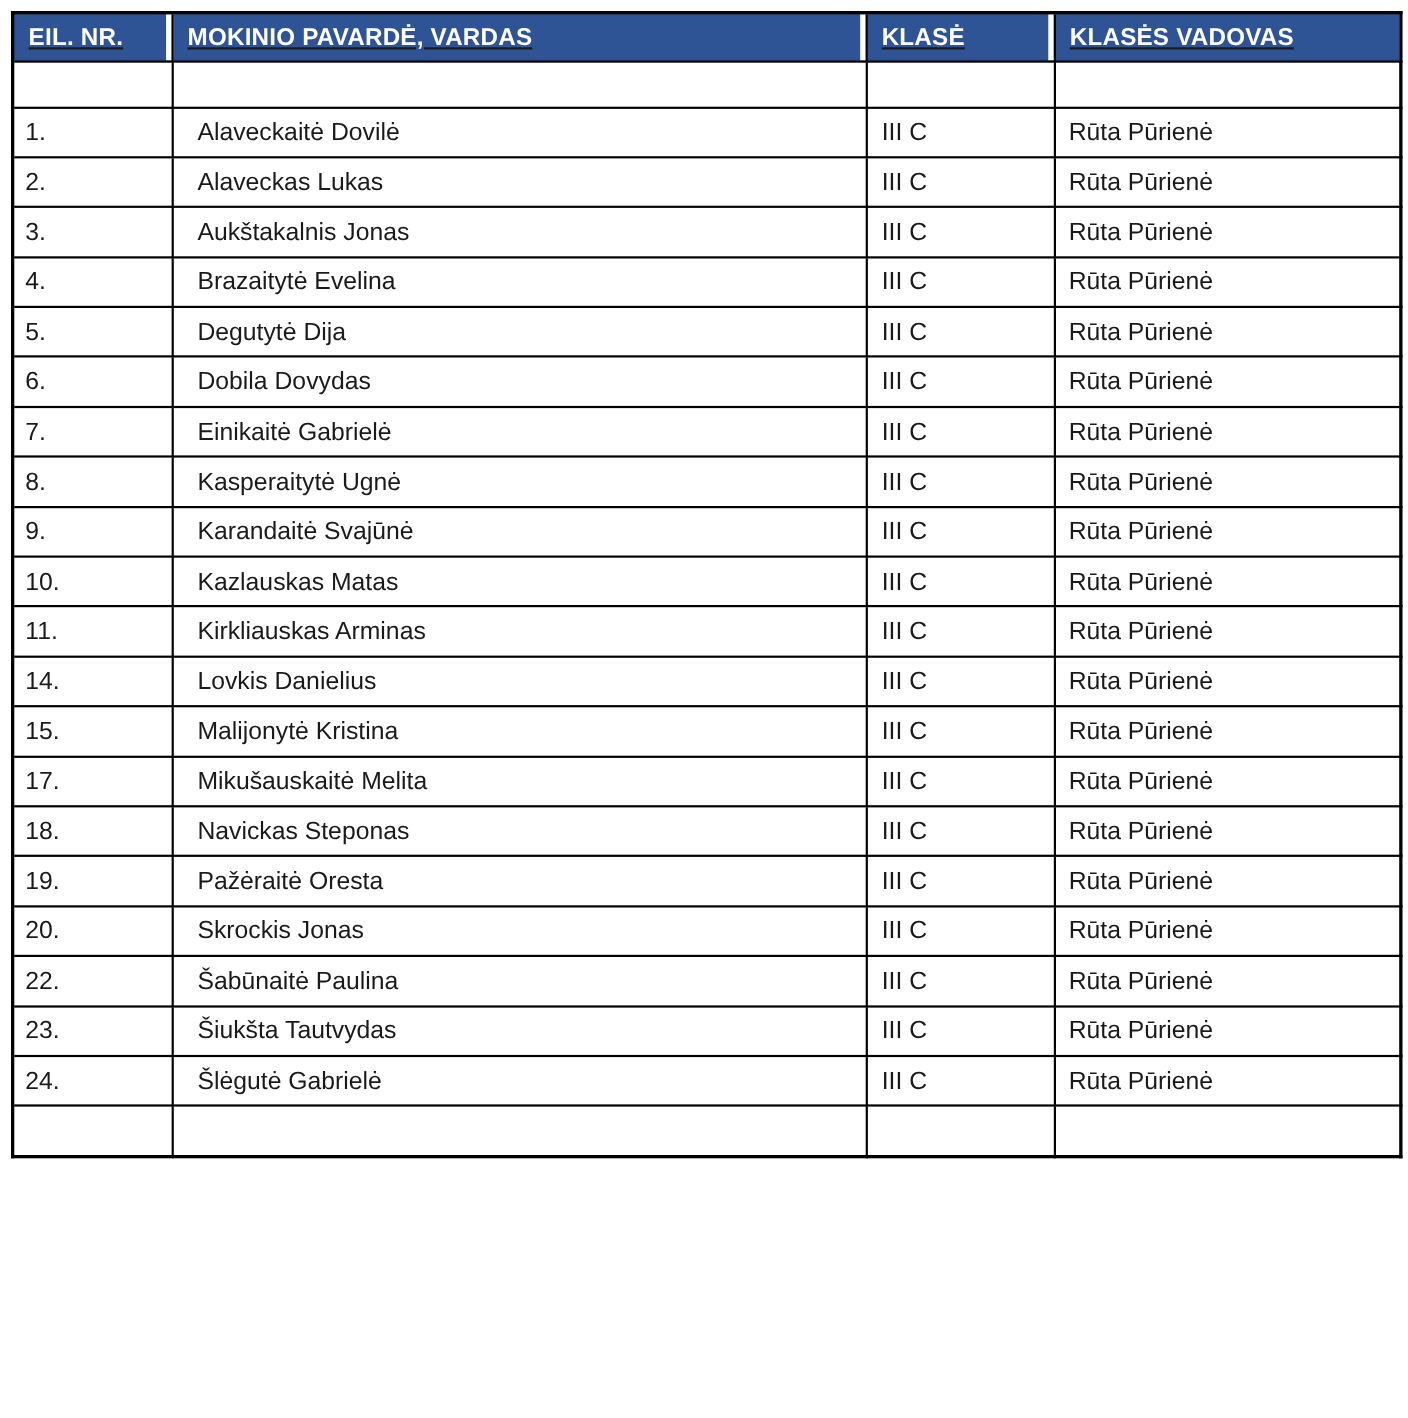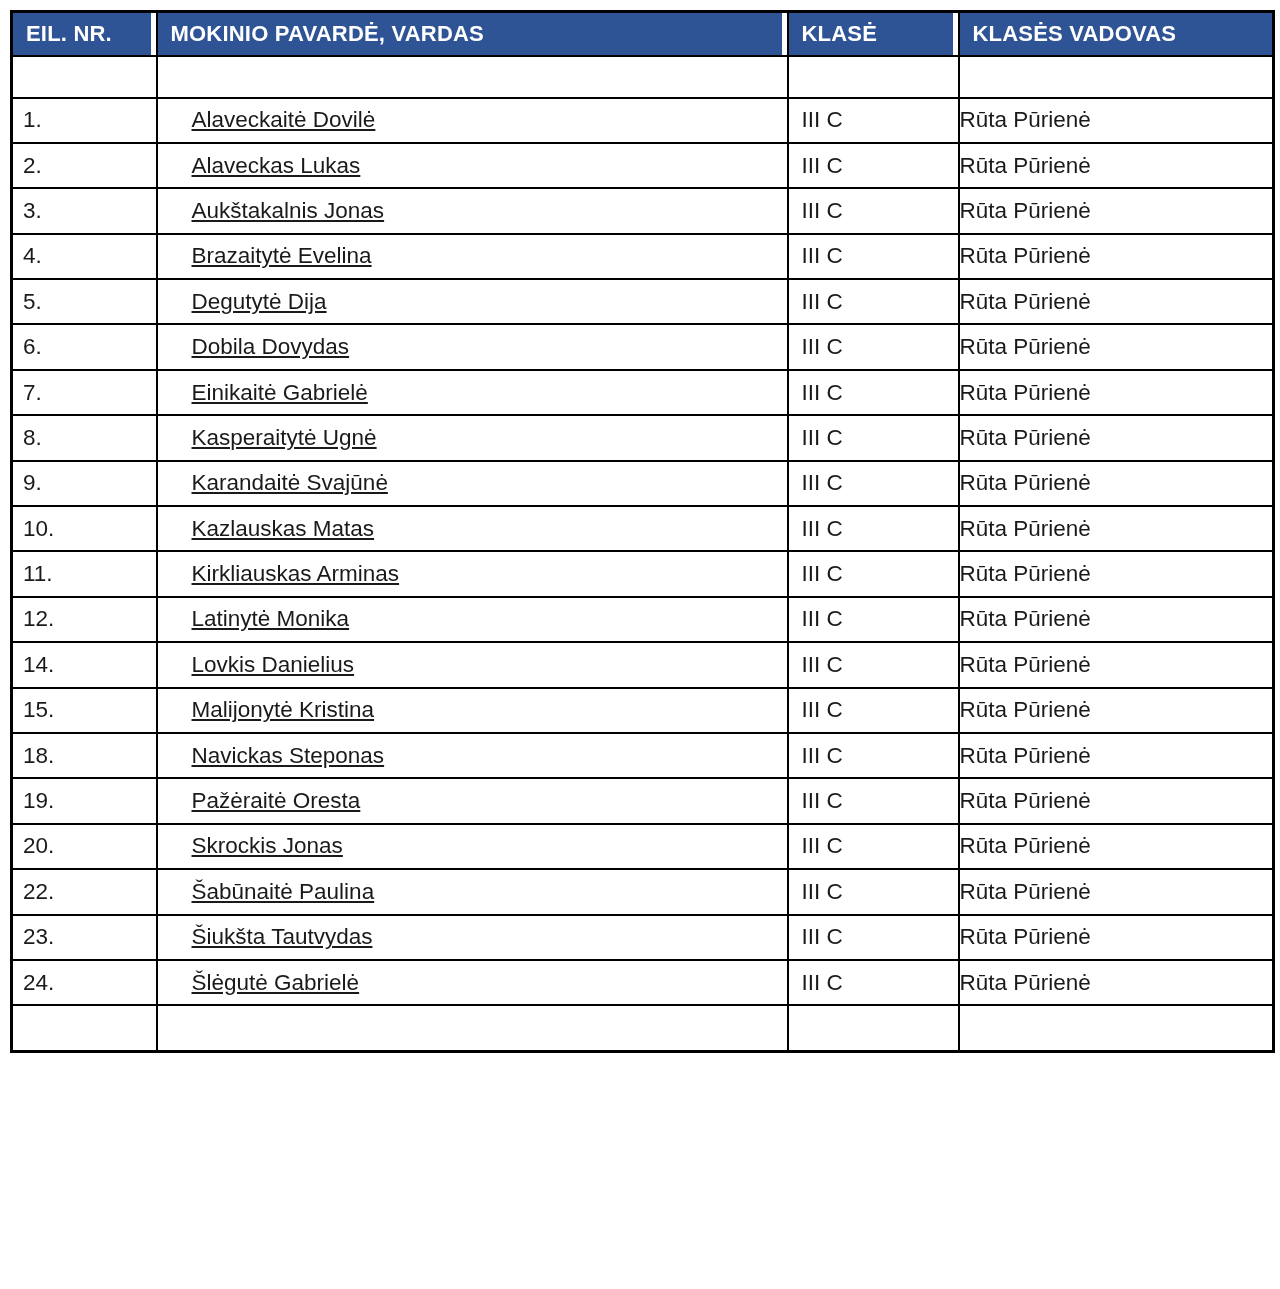--- a/index.html
+++ b/index.html
@@ -32,41 +32,41 @@
   col.c-klase   { width: 171px; }
   col.c-vadovas { width: 315px; }
 
   th, td {
     border: 2px solid var(--border-color);
     vertical-align: middle;
     text-align: left;
     overflow: hidden;
     white-space: nowrap;
   }
-  thead tr { height: 44px; }
+  thead tr { height: 44px; text-decoration: underline; }
   thead th {
     background: var(--header-bg);
     color: var(--header-text);
     font-weight: bold;
     font-size: 22px;
     padding-left: 13px;
     letter-spacing: 0.2px;
   }
   
   thead th:not(:last-child) { box-shadow: inset -5px 0 0 var(--page-bg); }
 
   tbody td { font-size: 22.5px; }
   tbody tr.data-row { height: 45.4px; }
   tbody tr.spacer-row.top { height: 42px; }
   tbody tr.spacer-row.bottom { height: 46px; }
 
   td.col-nr      { padding-left: 10px; }
-  td.col-name    { padding-left: 34px; text-decoration: underline; }
+  td.col-name    { padding-left: 22px; }
   td.col-klase   { padding-left: 13px; }
-  td.col-vadovas { }
+  td.col-vadovas { padding-left: 12px; }
 </style>
 </head>
 <body>
 
 <div class="page">
   <table class="students">
     <colgroup>
       <col class="c-nr">
       <col class="c-name">
       <col class="c-klase">
@@ -148,34 +148,34 @@
     <td class="col-klase">III C</td>
     <td class="col-vadovas">Rūta Pūrienė</td>
   </tr>
         <tr class="data-row">
     <td class="col-nr">11.</td>
     <td class="col-name">Kirkliauskas Arminas</td>
     <td class="col-klase">III C</td>
     <td class="col-vadovas">Rūta Pūrienė</td>
   </tr>
         <tr class="data-row">
-    <td class="col-nr">12.</td>
-    <td class="col-name">Latinytė Monika</td>
-    <td class="col-klase">III C</td>
-    <td class="col-vadovas">Rūta Pūrienė</td>
-  </tr>
-        <tr class="data-row">
     <td class="col-nr">14.</td>
     <td class="col-name">Lovkis Danielius</td>
     <td class="col-klase">III C</td>
     <td class="col-vadovas">Rūta Pūrienė</td>
   </tr>
         <tr class="data-row">
     <td class="col-nr">15.</td>
     <td class="col-name">Malijonytė Kristina</td>
+    <td class="col-klase">III C</td>
+    <td class="col-vadovas">Rūta Pūrienė</td>
+  </tr>
+        <tr class="data-row">
+    <td class="col-nr">17.</td>
+    <td class="col-name">Mikušauskaitė Melita</td>
     <td class="col-klase">III C</td>
     <td class="col-vadovas">Rūta Pūrienė</td>
   </tr>
         <tr class="data-row">
     <td class="col-nr">18.</td>
     <td class="col-name">Navickas Steponas</td>
     <td class="col-klase">III C</td>
     <td class="col-vadovas">Rūta Pūrienė</td>
   </tr>
         <tr class="data-row">

